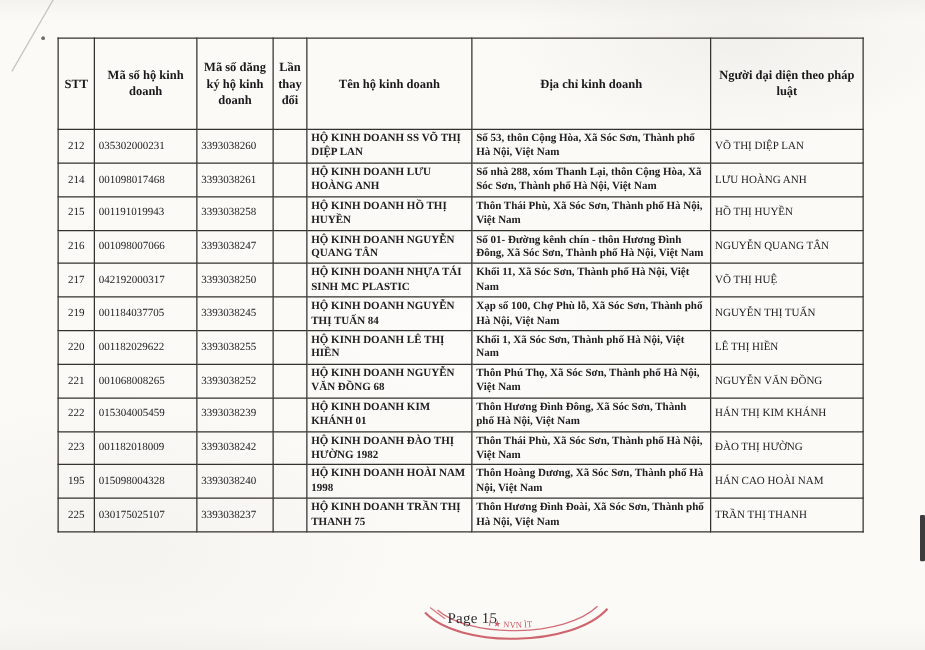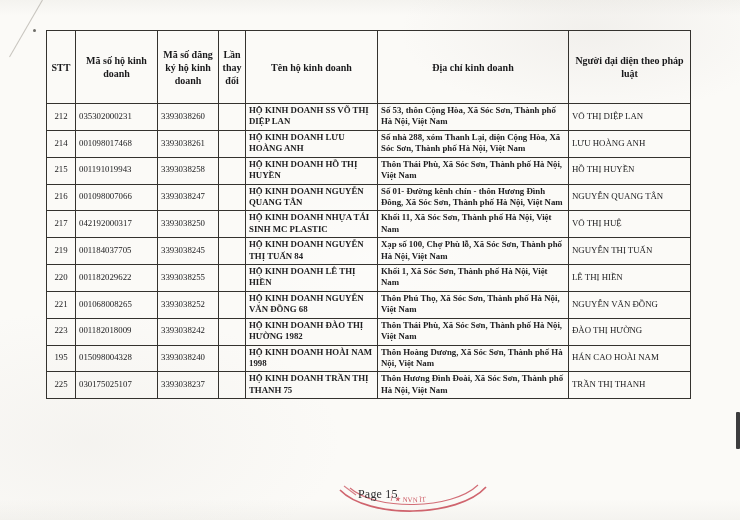--- a/index.html
+++ b/index.html
@@ -99,21 +99,21 @@
           <td class="col-ten">HỘ KINH DOANH SS VÕ THỊ DIỆP LAN</td>
           <td class="col-dia_chi">Số 53, thôn Cộng Hòa, Xã Sóc Sơn, Thành phố Hà Nội, Việt Nam</td>
           <td class="col-ndd">VÕ THỊ DIỆP LAN</td>
         </tr>
         <tr>
           <td class="col-stt">214</td>
           <td class="col-ma_so_ho">001098017468</td>
           <td class="col-ma_so_dk">3393038261</td>
           <td class="col-lan"></td>
           <td class="col-ten">HỘ KINH DOANH LƯU HOÀNG ANH</td>
-          <td class="col-dia_chi">Số nhà 288, xóm Thanh Lại, diện Cộng Hòa, Xã Sóc Sơn, Thành phố Hà Nội, Việt Nam</td>
+          <td class="col-dia_chi">Số nhà 288, xóm Thanh Lại, thôn Cộng Hòa, Xã Sóc Sơn, Thành phố Hà Nội, Việt Nam</td>
           <td class="col-ndd">LƯU HOÀNG ANH</td>
         </tr>
         <tr>
           <td class="col-stt">215</td>
           <td class="col-ma_so_ho">001191019943</td>
           <td class="col-ma_so_dk">3393038258</td>
           <td class="col-lan"></td>
           <td class="col-ten">HỘ KINH DOANH HỒ THỊ HUYỀN</td>
           <td class="col-dia_chi">Thôn Thái Phù, Xã Sóc Sơn, Thành phố Hà Nội, Việt Nam</td>
           <td class="col-ndd">HỒ THỊ HUYỀN</td>
@@ -155,20 +155,29 @@
           <td class="col-ndd">LÊ THỊ HIỀN</td>
         </tr>
         <tr>
           <td class="col-stt">221</td>
           <td class="col-ma_so_ho">001068008265</td>
           <td class="col-ma_so_dk">3393038252</td>
           <td class="col-lan"></td>
           <td class="col-ten">HỘ KINH DOANH NGUYỄN VĂN ĐỒNG 68</td>
           <td class="col-dia_chi">Thôn Phú Thọ, Xã Sóc Sơn, Thành phố Hà Nội, Việt Nam</td>
           <td class="col-ndd">NGUYỄN VĂN ĐỒNG</td>
+        </tr>
+        <tr>
+          <td class="col-stt">222</td>
+          <td class="col-ma_so_ho">015304005459</td>
+          <td class="col-ma_so_dk">3393038239</td>
+          <td class="col-lan"></td>
+          <td class="col-ten">HỘ KINH DOANH KIM KHÁNH 01</td>
+          <td class="col-dia_chi">Thôn Hương Đình Đông, Xã Sóc Sơn, Thành phố Hà Nội, Việt Nam</td>
+          <td class="col-ndd">HÁN THỊ KIM KHÁNH</td>
         </tr>
         <tr>
           <td class="col-stt">223</td>
           <td class="col-ma_so_ho">001182018009</td>
           <td class="col-ma_so_dk">3393038242</td>
           <td class="col-lan"></td>
           <td class="col-ten">HỘ KINH DOANH ĐÀO THỊ HƯỜNG 1982</td>
           <td class="col-dia_chi">Thôn Thái Phù, Xã Sóc Sơn, Thành phố Hà Nội, Việt Nam</td>
           <td class="col-ndd">ĐÀO THỊ HƯỜNG</td>
         </tr>

